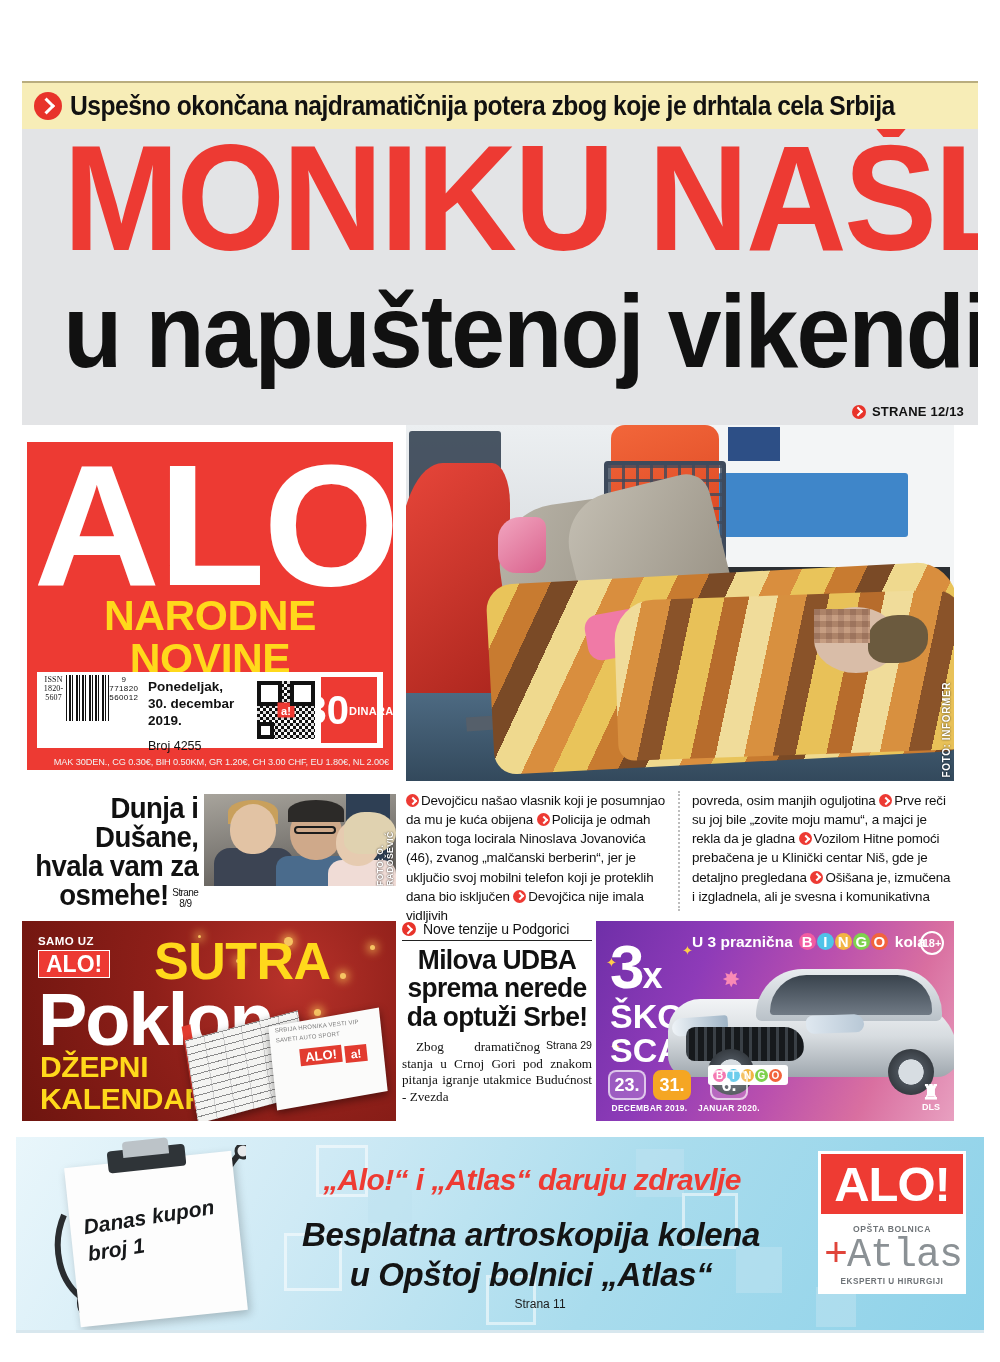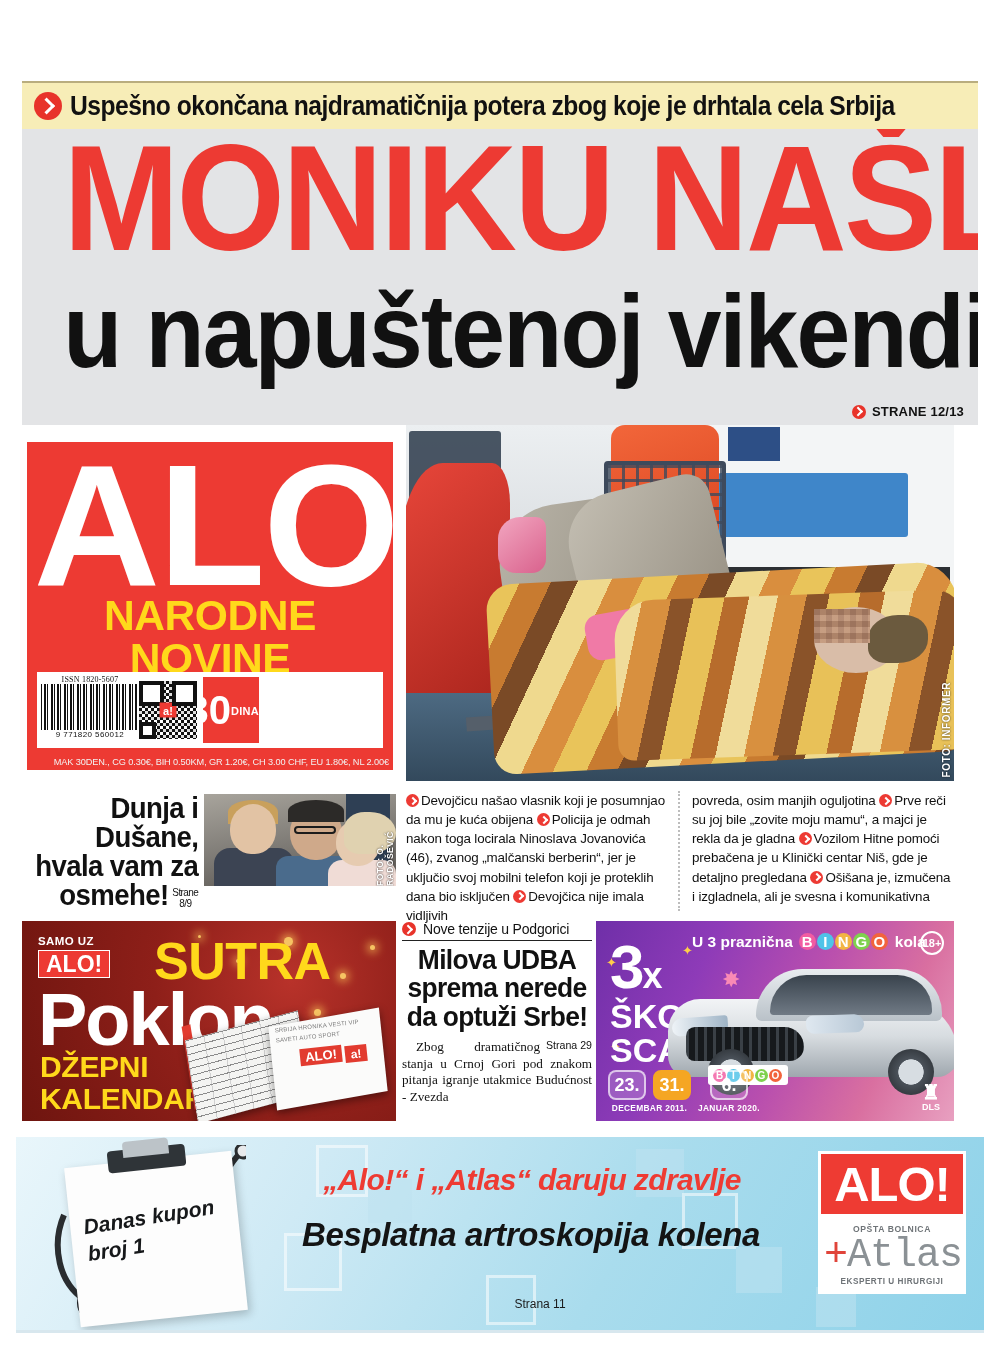--- a/index.html
+++ b/index.html
@@ -82,21 +82,21 @@
     font-weight: bold; color: #ffd91b;
     font-size: 43px; line-height: 1; letter-spacing: -0.5px;
     text-align: center; margin-top: -10px;
     transform: scaleX(0.99);
   }
   .infobar {
     position: absolute; left: 10px; right: 10px; bottom: 22px; height: 76px;
     background: #ffffff; display: flex; align-items: stretch;
     padding: 3px 4px;
   }
-  .barcode-wrap { width: 98px; display: flex; flex-direction: column; justify-content: flex-start; }
+  .barcode-wrap { width: 98px; display: flex; flex-direction: row; justify-content: center; }
   .issn { font-size: 8px; color: #111; letter-spacing: 0.2px; font-family: "Liberation Serif", serif; text-align: center; }
   .barcode {
     height: 46px; width: 96px;
     background: repeating-linear-gradient(to right,
       #111 0px, #111 1px, #fff 1px, #fff 3px,
       #111 3px, #111 5px, #fff 5px, #fff 6px,
       #111 6px, #111 7px, #fff 7px, #fff 10px,
       #111 10px, #111 12px, #fff 12px, #fff 13px);
   }
   .ean { font-size: 8px; color: #111; letter-spacing: 0.4px; text-align: center; font-family: "Liberation Sans", sans-serif; }
@@ -398,20 +398,25 @@
 
   <div class="masthead">
     <div class="alo-word">ALO!</div>
     <div class="narodne">NARODNE NOVINE</div>
 
     <div class="infobar">
       <div class="barcode-wrap">
         <div class="issn">ISSN  1820-5607</div>
         <div class="barcode"></div>
         <div class="ean">9  771820 560012</div>
+      </div>
+      <div class="datebox">
+        <div class="dateline">Ponedeljak,</div>
+        <div class="dateline">30. decembar 2019.</div>
+        <div class="brojline">Broj 4255</div>
       </div>
       <div class="qr">
         <span class="qr-bl"></span>
         <span class="qr-center">a!</span>
       </div>
       <div class="pricebox">
         <div class="price-num">30</div>
         <div class="price-unit">DINARA</div>
       </div>
     </div>
@@ -565,21 +570,21 @@
         </span>
       </div>
     </div>
 
     <div class="ab-dates">
       <div class="dgroup">
         <div class="dpair">
           <div class="date-pill">23.</div>
           <div class="date-pill hl">31.</div>
         </div>
-        <div class="date-sub">DECEMBAR 2011.</div>
+        <div class="date-sub">DECEMBAR 2019.</div>
       </div>
       <div class="dgroup">
         <div class="date-pill">6.</div>
         <div class="date-sub">JANUAR 2020.</div>
       </div>
     </div>
     <div class="dks">
       <span class="mark">♜</span>
       <span>DLS</span>
     </div>
@@ -609,20 +614,21 @@
 
     <div class="clipboard">
       <span class="clip-top"></span>
       <span class="clip-clip"></span>
       <div class="clip-text">Danas kupon broj 1</div>
     </div>
 
     <div class="bn-red">„Alo!“ i „Atlas“ daruju zdravlje</div>
     <div class="bn-main">
       <span>Besplatna artroskopija kolena</span><br>
+      <span>u Opštoj bolnici „Atlas“</span>
     </div>
     <div class="bn-strana">Strana 11</div>
 
     <div class="bn-right">
       <div class="bn-alo">
         <span class="bn-alo-t">ALO!</span>
       </div>
       <div class="bn-atlas">
         <div class="bn-ob">OPŠTA BOLNICA</div>
         <div class="bn-at"><span class="plus">+</span><span>Atlas</span></div>

